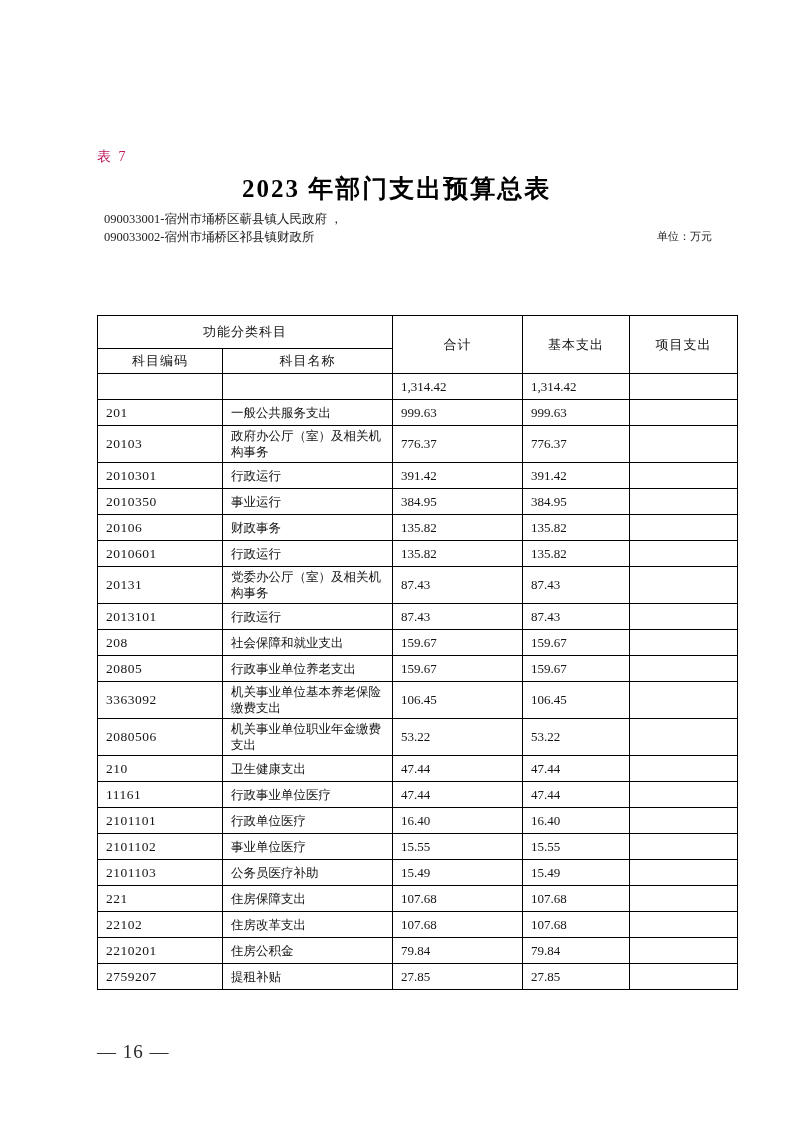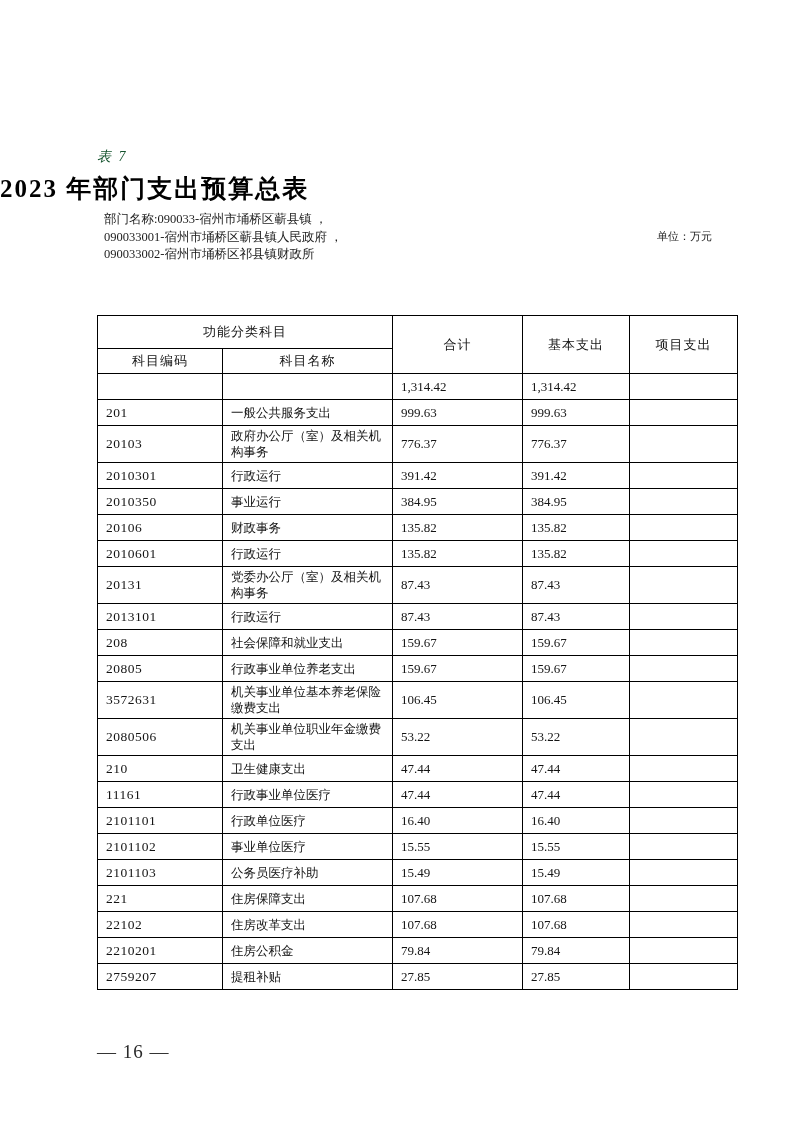--- a/index.html
+++ b/index.html
@@ -15,29 +15,29 @@
   .page {
     position: absolute;
     inset: 0;
     background: #ffffff;
   }
   .table-tag {
     position: absolute;
     left: 97px;
     top: 148px;
     font-size: 14px;
-    font-style: italic;
-    color: #14532d;
+    color: #be185d;
     letter-spacing: 2px;
   }
   .doc-title {
     position: absolute;
     left: 0;
     top: 172px;
     width: 100%;
+    text-align: center;
     font-size: 25px;
     font-weight: bold;
     color: #000000;
     letter-spacing: 2px;
   }
   .dept-block {
     position: absolute;
     left: 104px;
     top: 211px;
     width: 470px;
@@ -96,21 +96,20 @@
 </head>
 <body>
 
 <div class="page">
 
   <div class="table-tag">表 7</div>
 
   <div class="doc-title">2023 年部门支出预算总表</div>
 
   <div class="dept-block">
-    <div>部门名称:090033-宿州市埇桥区蕲县镇 ，</div>
     <div>090033001-宿州市埇桥区蕲县镇人民政府 ，</div>
     <div>090033002-宿州市埇桥区祁县镇财政所</div>
   </div>
 
   <div class="unit-label">单位：万元</div>
 
   <table class="budget">
     <colgroup>
       <col style="width:125px">
       <col style="width:170px">
@@ -213,21 +212,21 @@
 
   <tr>
     <td class="col-code">20805</td>
     <td class="col-name">行政事业单位养老支出</td>
     <td class="col-num">159.67</td>
     <td class="col-num">159.67</td>
     <td class="col-num"></td>
   </tr>
 
   <tr>
-    <td class="col-code">3572631</td>
+    <td class="col-code">3363092</td>
     <td class="col-name">机关事业单位基本养老保险缴费支出</td>
     <td class="col-num">106.45</td>
     <td class="col-num">106.45</td>
     <td class="col-num"></td>
   </tr>
 
   <tr>
     <td class="col-code">2080506</td>
     <td class="col-name">机关事业单位职业年金缴费支出</td>
     <td class="col-num">53.22</td>

